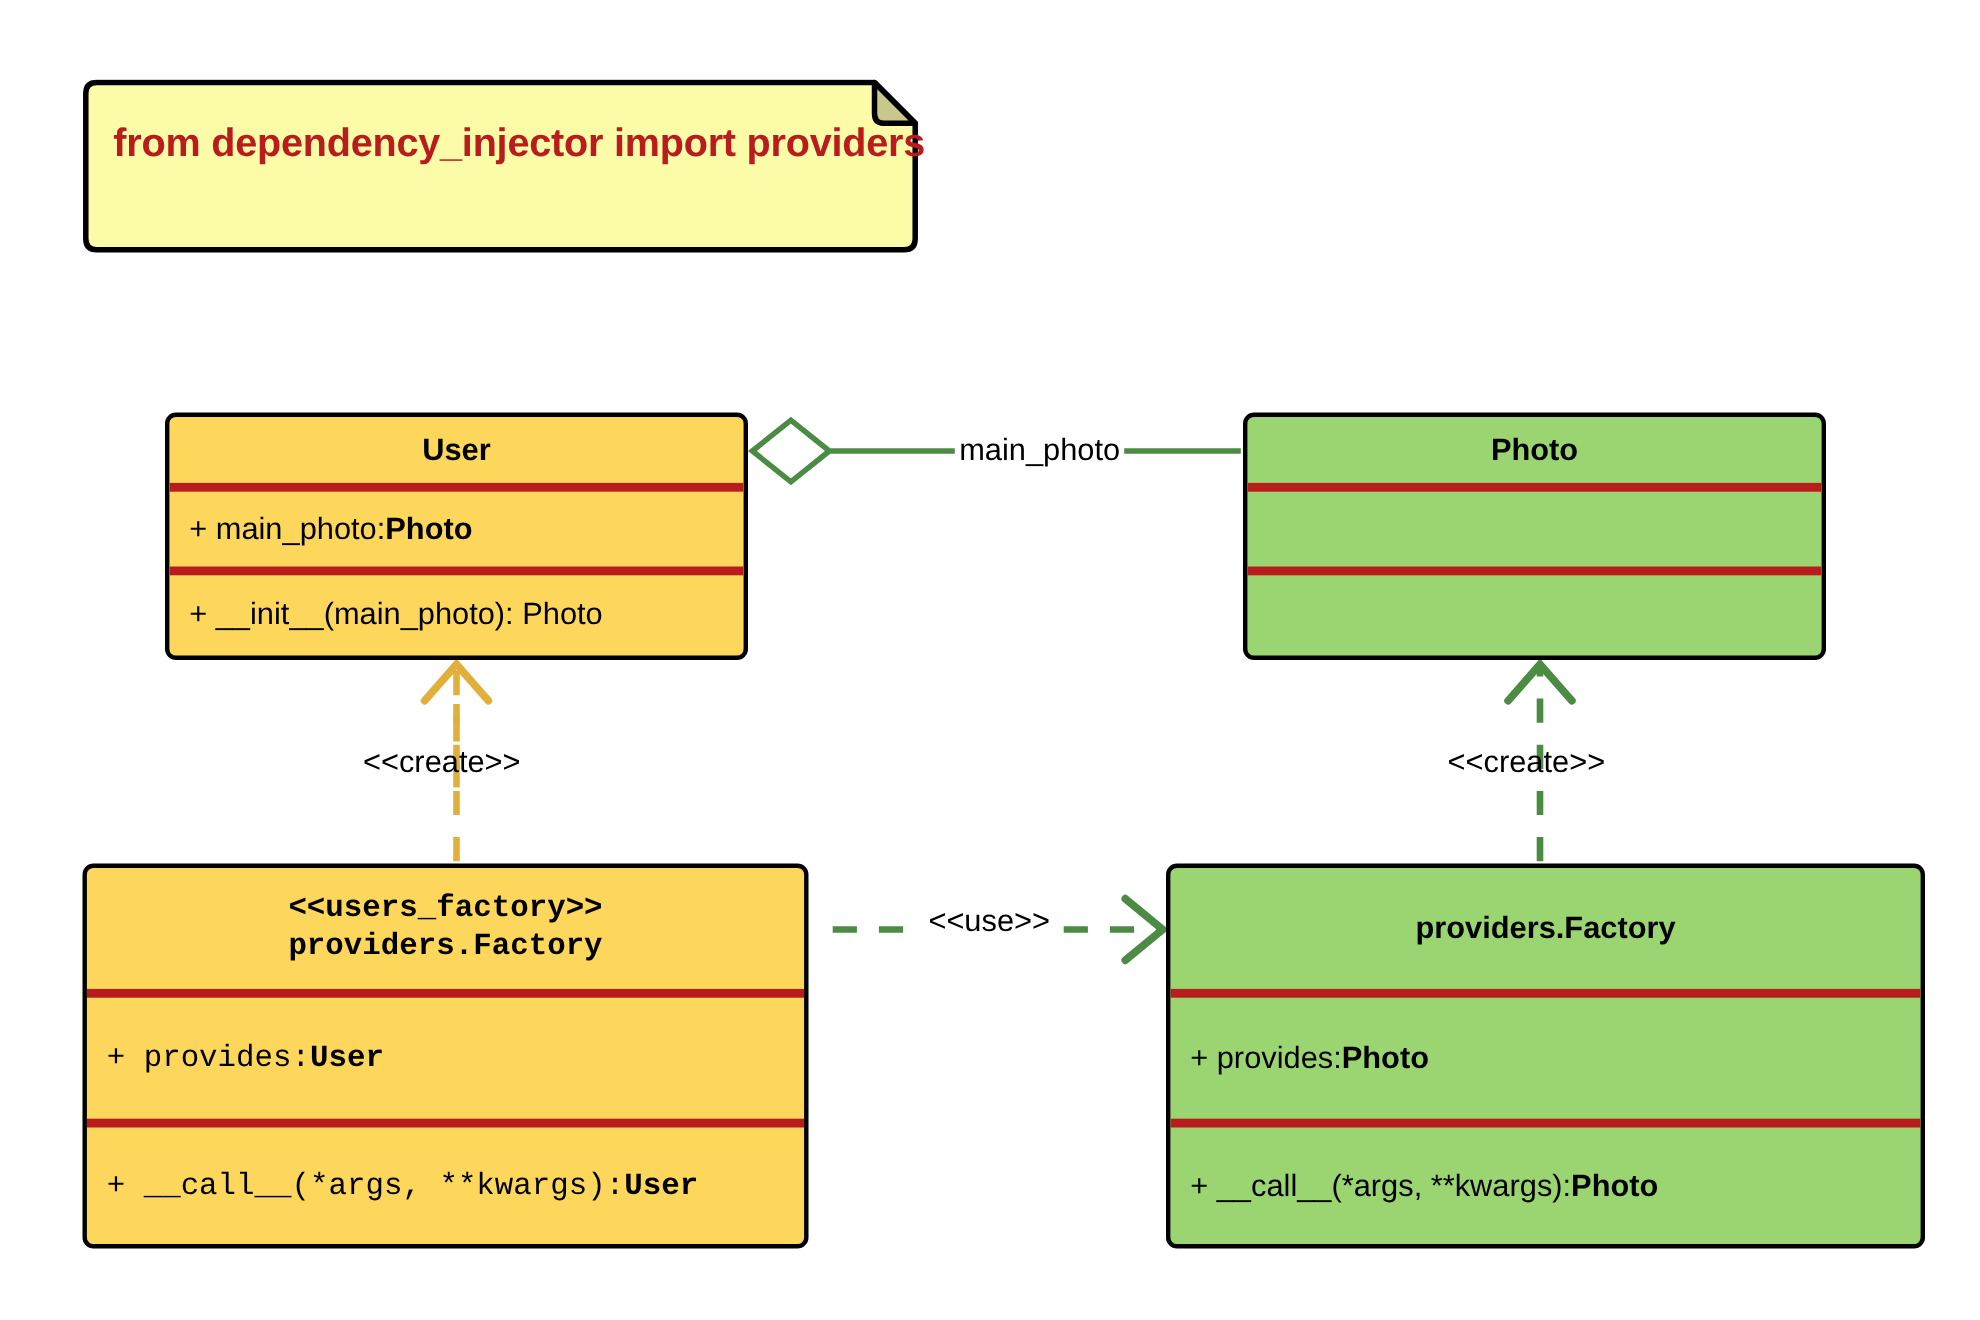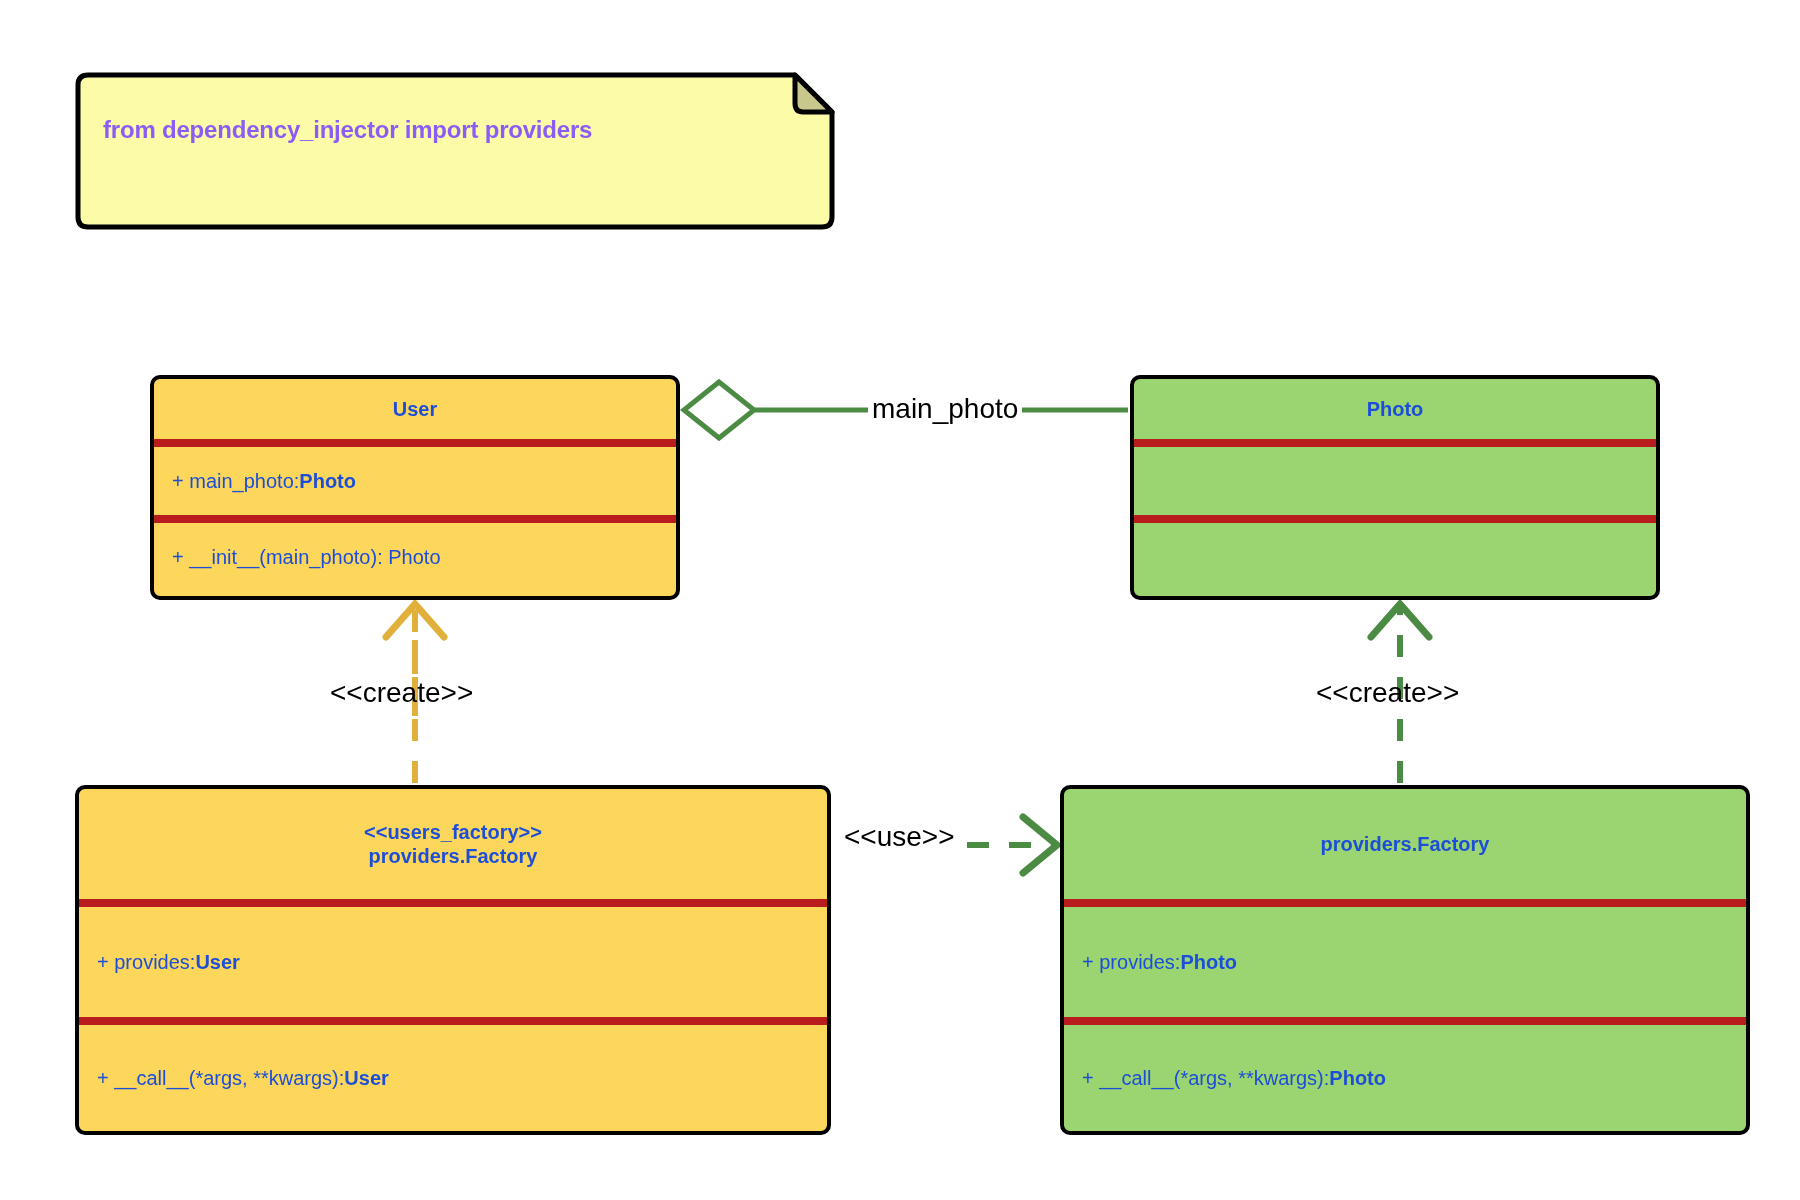--- a/index.html
+++ b/index.html
@@ -39,43 +39,43 @@
     height: 158px;
   }
   .note svg { display: block; }
   .note-text {
     position: absolute;
     left: 28px;
     top: 0;
     height: 116px;
     display: flex;
     align-items: center;
-    font-size: 24px;
+    font-size: 36px;
     font-weight: bold;
-    color: #8b5cf6;
+    color: #b91c1c;
     letter-spacing: -0.2px;
     white-space: nowrap;
   }
 
   
   .uml-class {
     position: absolute;
     box-sizing: border-box;
     border: 4px solid #000000;
     border-radius: 10px;
     overflow: hidden;
     background: #ffffff;
   }
   .uml-class .compartment {
     box-sizing: border-box;
     display: flex;
     align-items: center;
     padding: 0 18px;
-    font-size: 20px;
-    color: #1d4ed8;
+    font-size: 28px;
+    color: #000000;
     white-space: nowrap;
   }
   .uml-class .compartment + .compartment {
     border-top: 8px solid #b91c1c;
   }
   .uml-class .title-compartment {
     justify-content: center;
     flex-direction: column;
     font-weight: bold;
     text-align: center;
@@ -98,21 +98,21 @@
   #class-user .c1    { height: 76px; }
   #class-user .c2    { height: 77px; }
 
   
   #class-photo       { left: 1130px; top: 375px;  width: 530px;  height: 225px; }
   #class-photo .c0   { height: 60px; }
   #class-photo .c1   { height: 76px; }
   #class-photo .c2   { height: 77px; }
 
   
-  #class-users-factory     { left: 75px;   top: 785px;  width: 756px; height: 350px; }
+  #class-users-factory     { left: 75px;   top: 785px;  width: 660px; height: 350px; font-family: Liberation Mono, monospace; }
   #class-users-factory .c0 { height: 110px; }
   #class-users-factory .c1 { height: 118px; }
   #class-users-factory .c2 { height: 114px; }
 
   
   #class-photos-factory     { left: 1060px; top: 785px;  width: 690px; height: 350px; }
   #class-photos-factory .c0 { height: 110px; }
   #class-photos-factory .c1 { height: 118px; }
   #class-photos-factory .c2 { height: 114px; }
 

